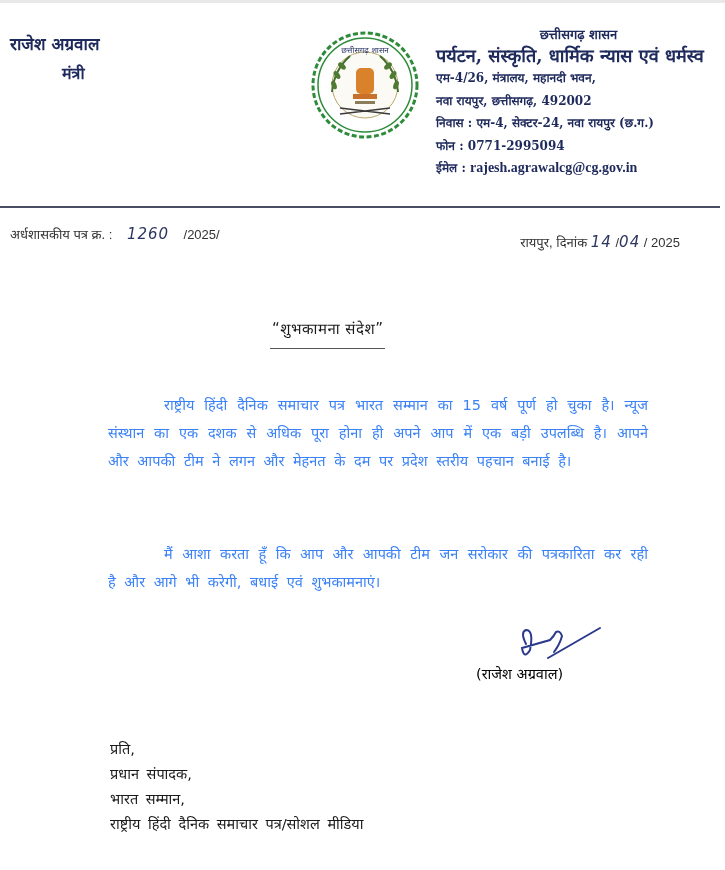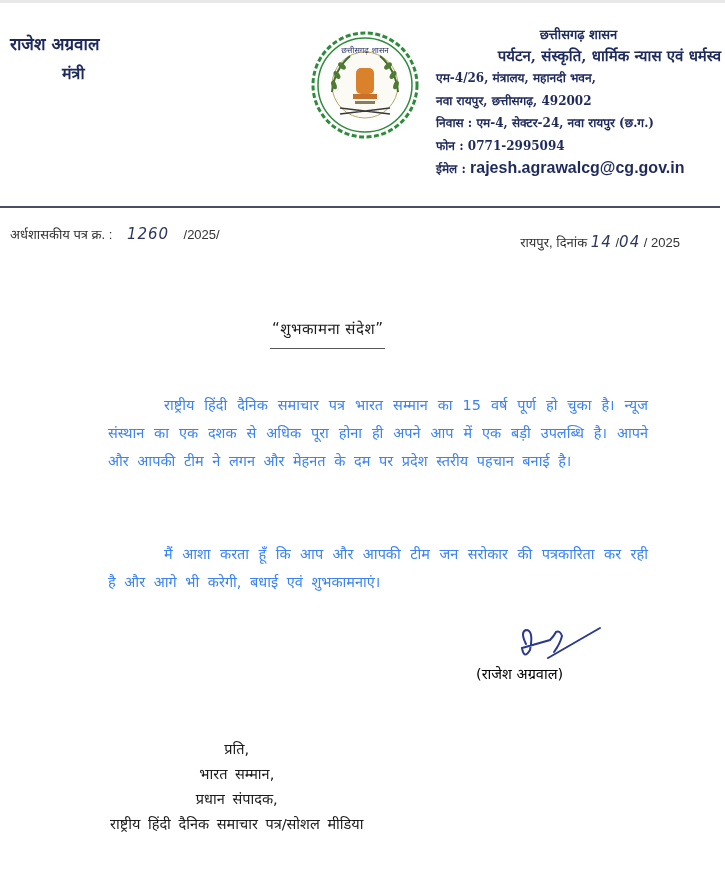--- a/index.html
+++ b/index.html
@@ -10,41 +10,41 @@
   .top-edge { position: absolute; left: 0; top: 0; width: 725px; height: 3px; background: #e8e8e8; }
 
   
   .minister-name { position: absolute; left: 10px; top: 32px; font-family: "DejaVu Serif", serif; font-weight: bold; font-size: 17px; color: #1f2a5c; }
   .minister-title { position: absolute; left: 62px; top: 62px; font-family: "DejaVu Serif", serif; font-weight: bold; font-size: 16px; color: #1f2a5c; }
 
   .emblem { position: absolute; left: 310px; top: 30px; width: 110px; height: 110px; }
 
   .dept { position: absolute; left: 436px; top: 25px; width: 285px; font-family: "DejaVu Serif", serif; color: #1f2a5c; font-weight: bold; }
   .dept .govt { text-align: center; font-size: 13px; line-height: 20px; }
-  .dept .ministry { font-size: 15px; line-height: 22px; white-space: nowrap; text-align: right; }
+  .dept .ministry { font-size: 18px; line-height: 22px; white-space: nowrap; }
   .dept .line { font-size: 12px; line-height: 22.5px; white-space: nowrap; }
-  .dept .email { font-family: Liberation Sans, sans-serif; font-size: 16px; }
+  .dept .email { font-family: Liberation Serif, serif; font-size: 14px; }
 
   .header-rule { position: absolute; left: 0; top: 206px; width: 720px; height: 2px; background: #4a4e63; }
 
   .ref-row { position: absolute; left: 10px; top: 225px; width: 670px; height: 24px; font-family: "Liberation Sans", sans-serif; font-size: 13px; color: #333; }
   .ref-left { position: absolute; left: 0; top: 0; white-space: nowrap; text-align: right; }
   .ref-right { position: absolute; right: 0; top: 8px; white-space: nowrap; }
   .hand { font-family: "DejaVu Sans", sans-serif; font-size: 15px; color: #2b3560; font-style: italic; letter-spacing: 1px; }
 
   .subject { position: absolute; left: 270px; top: 318px; font-family: "DejaVu Sans", sans-serif; font-size: 15px; color: #1a1a1a; border-bottom: 1.5px solid #555; padding: 0 2px 10px 2px; letter-spacing: 0.5px; }
 
   .body-text { position: absolute; left: 108px; width: 540px; font-family: "DejaVu Sans", sans-serif; font-size: 14.5px; line-height: 28px; color: #3b82f6; text-align: justify; text-align-last: left; word-spacing: 4px; }
   .p1 { top: 391px; text-indent: 56px; }
   .p2 { top: 540px; text-indent: 56px; }
 
   .signature { position: absolute; left: 510px; top: 622px; width: 100px; height: 50px; }
   .signatory { position: absolute; left: 476px; top: 663px; font-family: "DejaVu Sans", sans-serif; font-size: 14.5px; color: #000000; }
 
-  .recipient { position: absolute; left: 110px; top: 737px; font-family: "DejaVu Sans", sans-serif; font-size: 14.5px; line-height: 25px; color: #1a1a1a; text-align: center; }
+  .recipient { position: absolute; left: 110px; top: 737px; font-family: "DejaVu Sans", sans-serif; font-size: 14.5px; line-height: 25px; color: #1a1a1a; }
   .recipient div { white-space: nowrap; word-spacing: 3px; }
 </style>
 </head>
 <body>
 
 <div class="top-edge"></div>
 
 <div class="minister-name">राजेश अग्रवाल</div>
 <div class="minister-title">मंत्री</div>
 
@@ -105,16 +105,16 @@
 
 <div class="signature">
   <svg width="100" height="50" viewBox="0 0 100 50">
     <path d="M16 22 Q10 10 16 8 Q24 8 20 28 Q14 38 12 26 L40 18 Q44 14 46 10 Q50 8 52 14 Q50 22 44 30 M38 36 L90 6" fill="none" stroke="#2b3a8c" stroke-width="2" stroke-linecap="round"></path>
   </svg>
 </div>
 <div class="signatory">(राजेश अग्रवाल)</div>
 
 <div class="recipient">
   <div>प्रति,</div>
+  <div>प्रधान संपादक,</div>
   <div>भारत सम्मान,</div>
-  <div>प्रधान संपादक,</div>
   <div>राष्ट्रीय हिंदी दैनिक समाचार पत्र/सोशल मीडिया</div>
 </div>
 
 </body></html>

